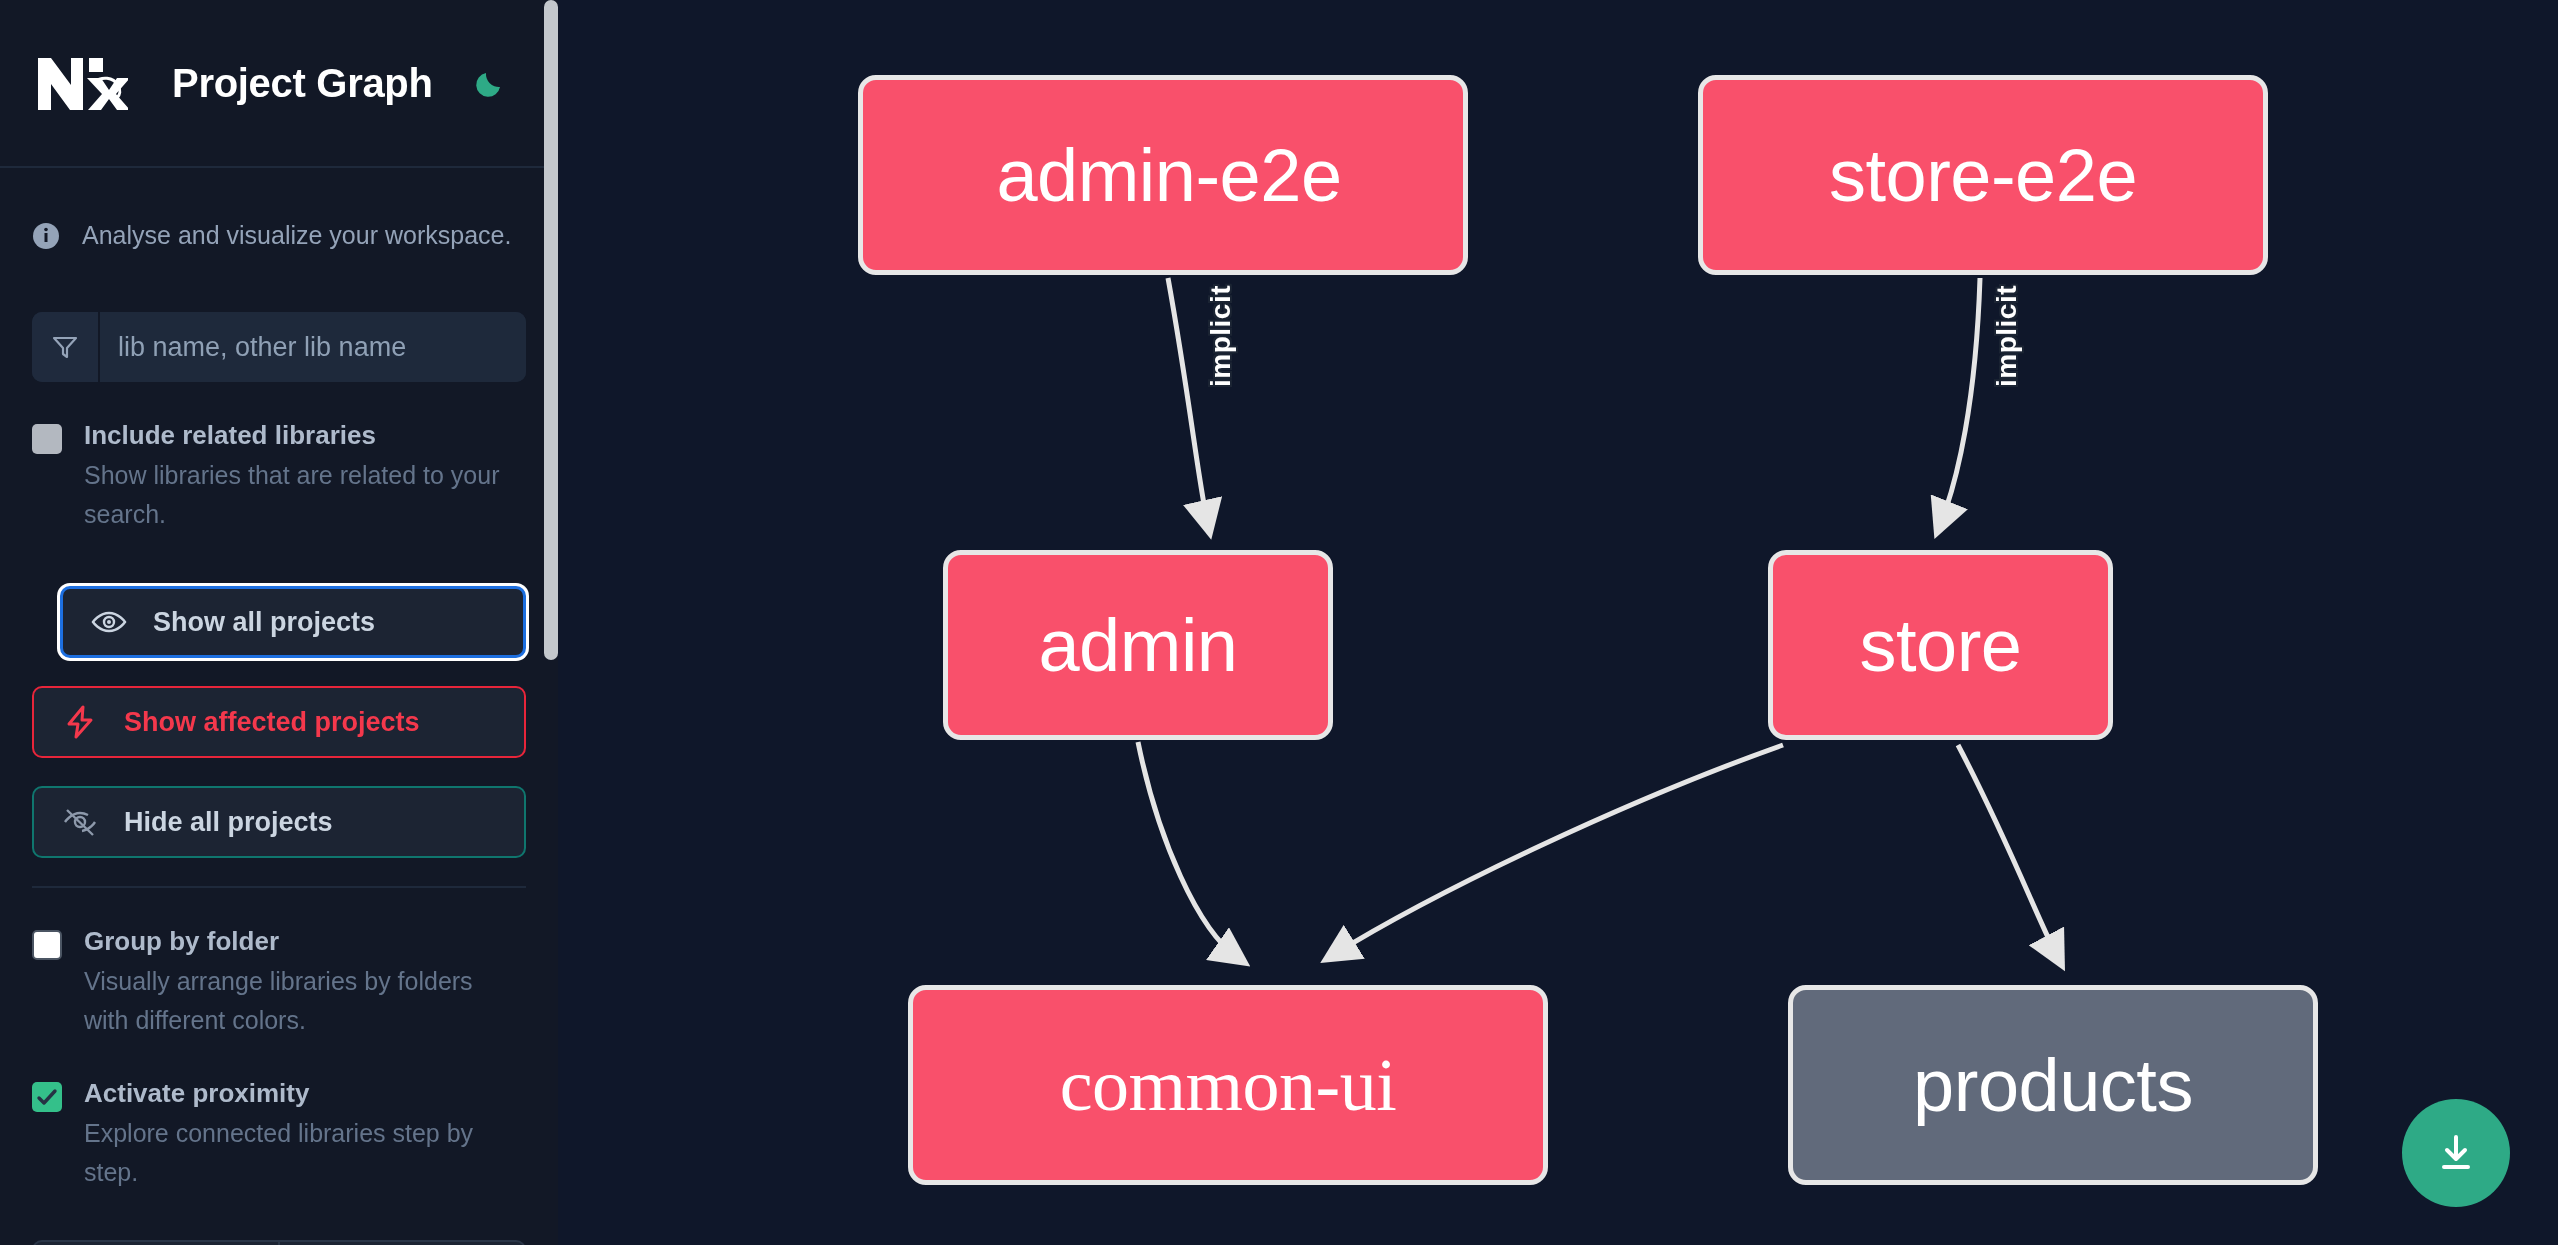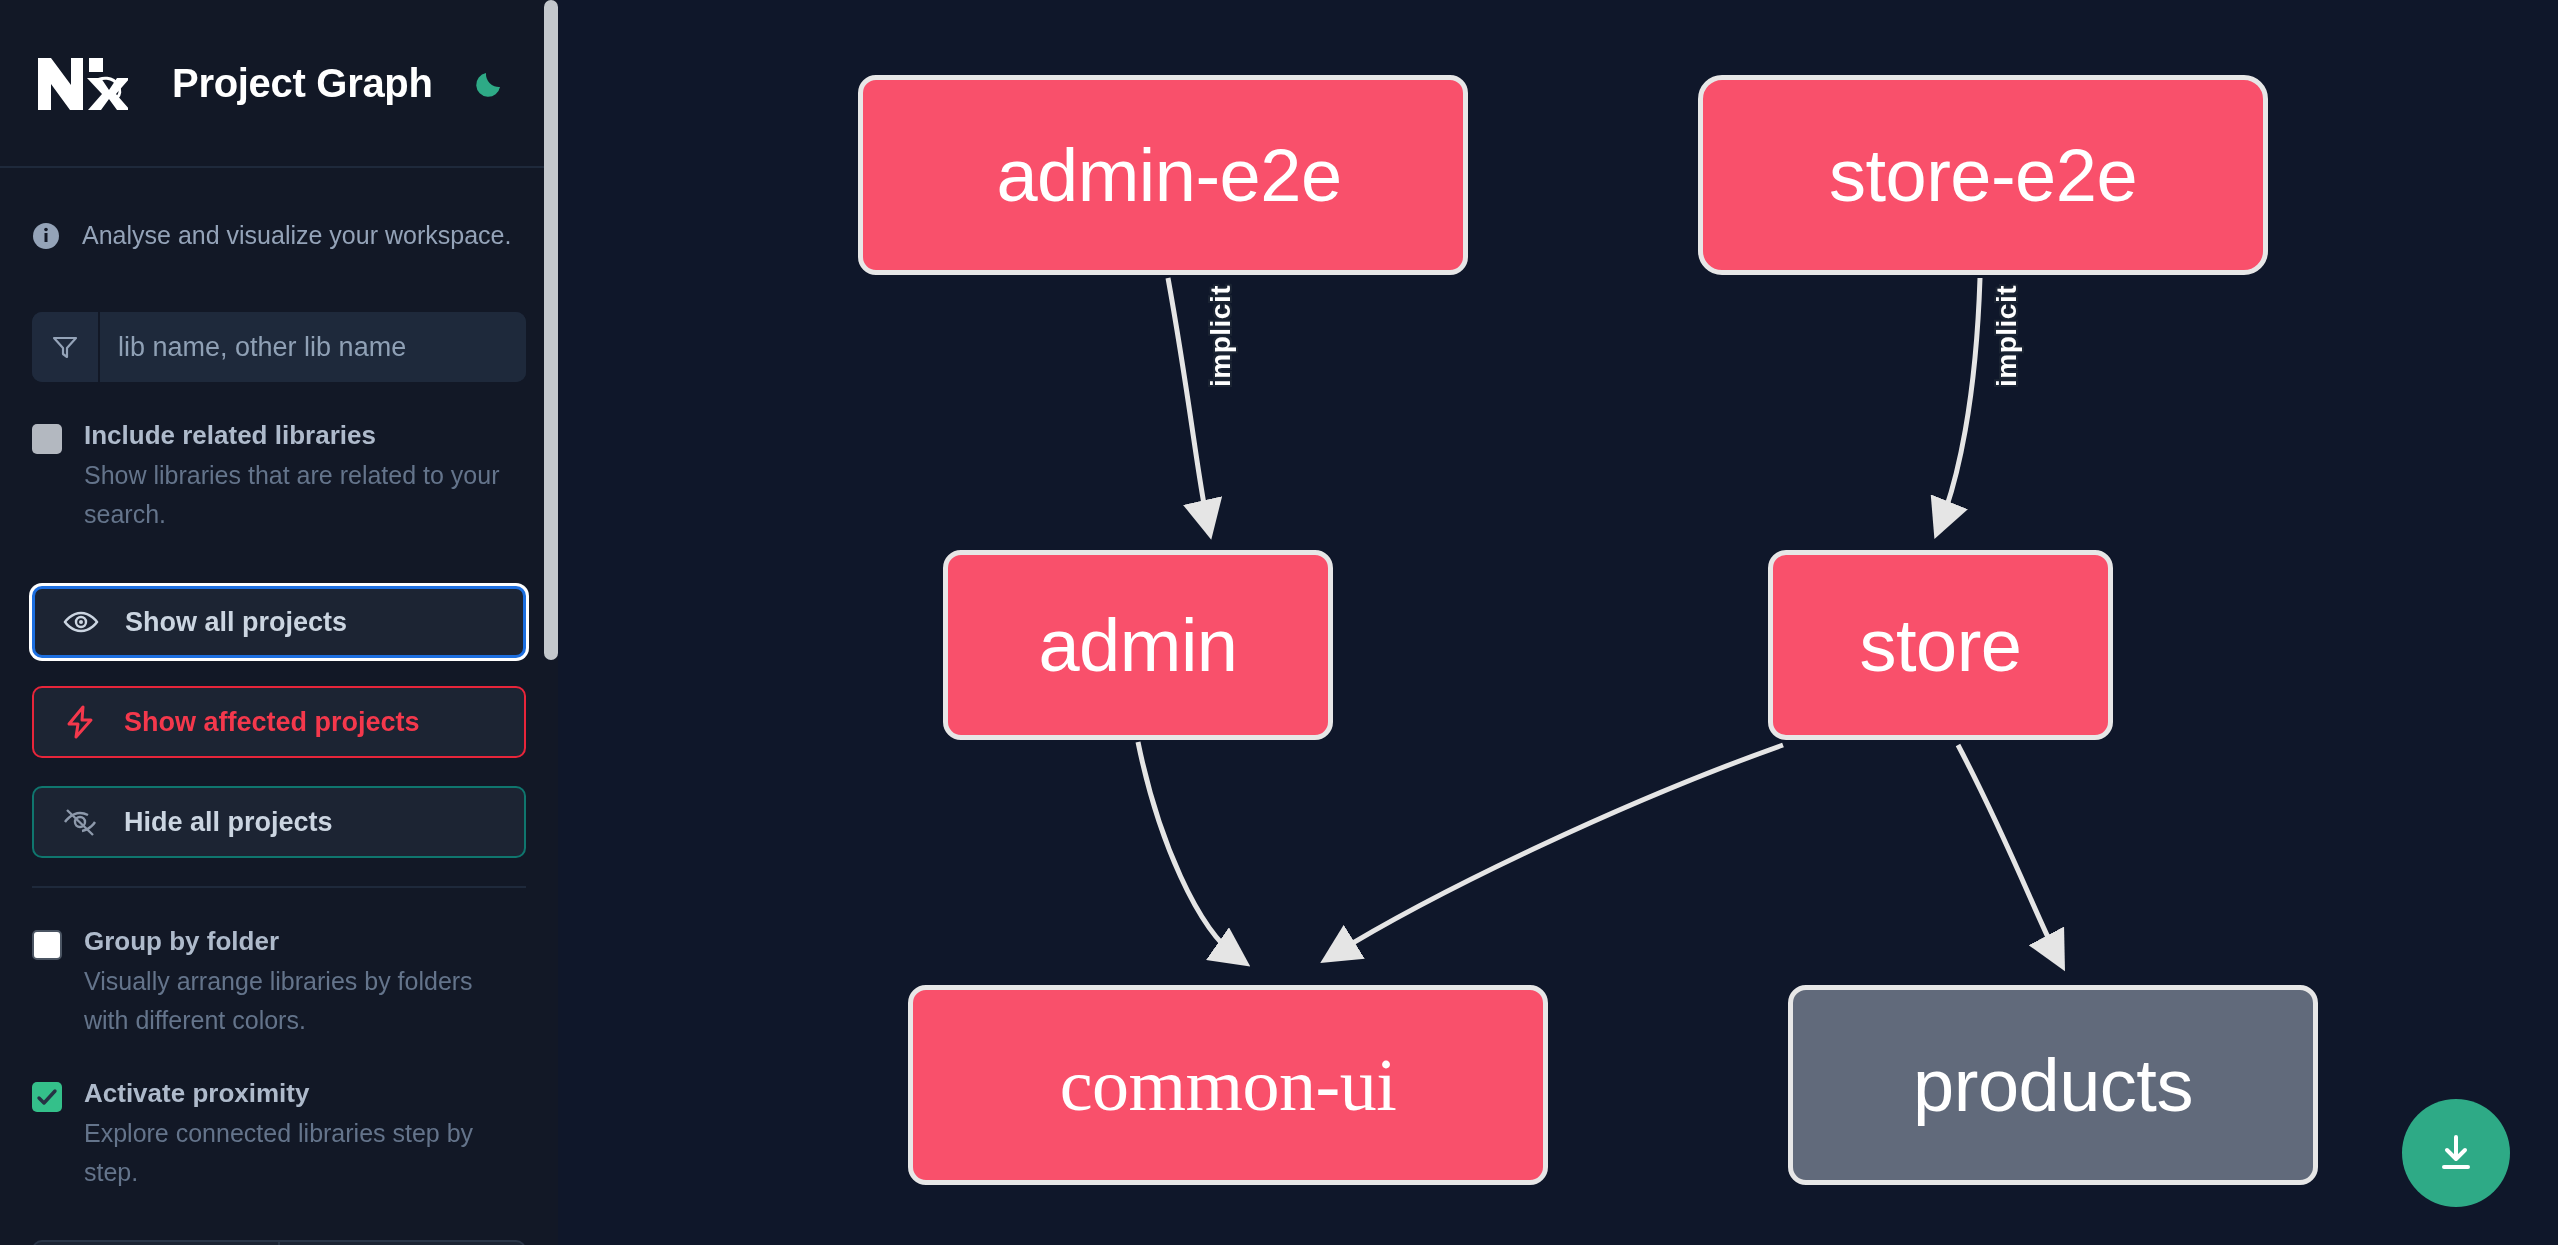--- a/index.html
+++ b/index.html
@@ -133,20 +133,21 @@
     font-size: 27px;
     background: #1c2433;
     margin-bottom: 28px;
     cursor: pointer;
   }
   .gbtn .gi { width: 36px; height: 36px; flex: 0 0 36px; margin-right: 26px; }
   .gbtn.focused {
     border: 3px solid #1d6fe0;
     box-shadow: 0 0 0 3px #ffffff;
     color: #cbd5e1;
+    margin-left: 28px;
   }
   .gbtn.danger {
     border: 2px solid #e8253a;
     color: #f4384c;
   }
   .gbtn.plain {
     border: 2px solid #0f766e;
     color: #cbd5e1;
   }
   .gbtn .lbl { font-weight: bold; white-space: nowrap; }
@@ -362,21 +363,21 @@
         <path d="M1400,745 C1450,840 1480,920 1500,958"></path>
       </g>
     </svg>
 
     <div class="edge-label" style="left:612px; top:320px; transform:rotate(-90deg);">implicit</div>
     <div class="edge-label" style="left:1398px; top:320px; transform:rotate(-90deg);">implicit</div>
 
     <div class="node pink" style="left:300px; top:75px; width:610px; height:200px;padding-left:12px;">
       <span>admin-e2e</span>
     </div>
-    <div class="node pink" style="left:1140px; top:75px; width:570px; height:200px;border-radius:24px;">
+    <div class="node pink" style="left:1140px; top:75px; width:570px; height:200px;">
       <span>store-e2e</span>
     </div>
     <div class="node pink" style="left:385px; top:550px; width:390px; height:190px;">
       <span>admin</span>
     </div>
     <div class="node pink" style="left:1210px; top:550px; width:345px; height:190px;">
       <span>store</span>
     </div>
     <div class="node pink" style="left:350px; top:985px; width:640px; height:200px;font-family:Liberation Serif, serif;">
       <span>common-ui</span>

